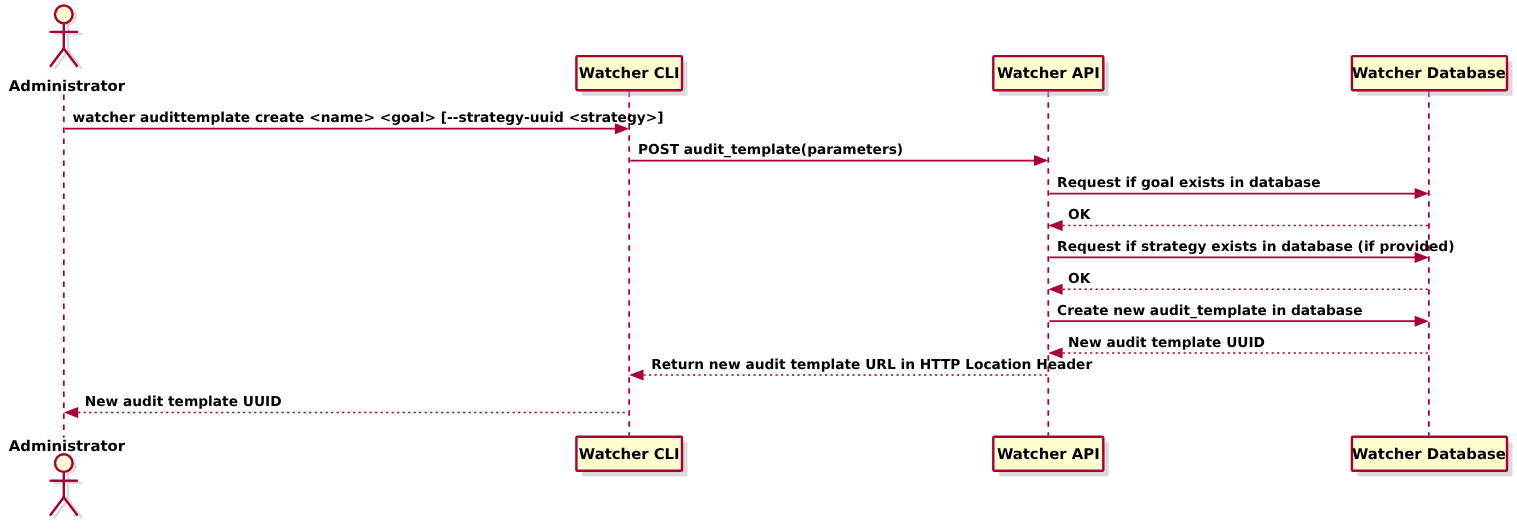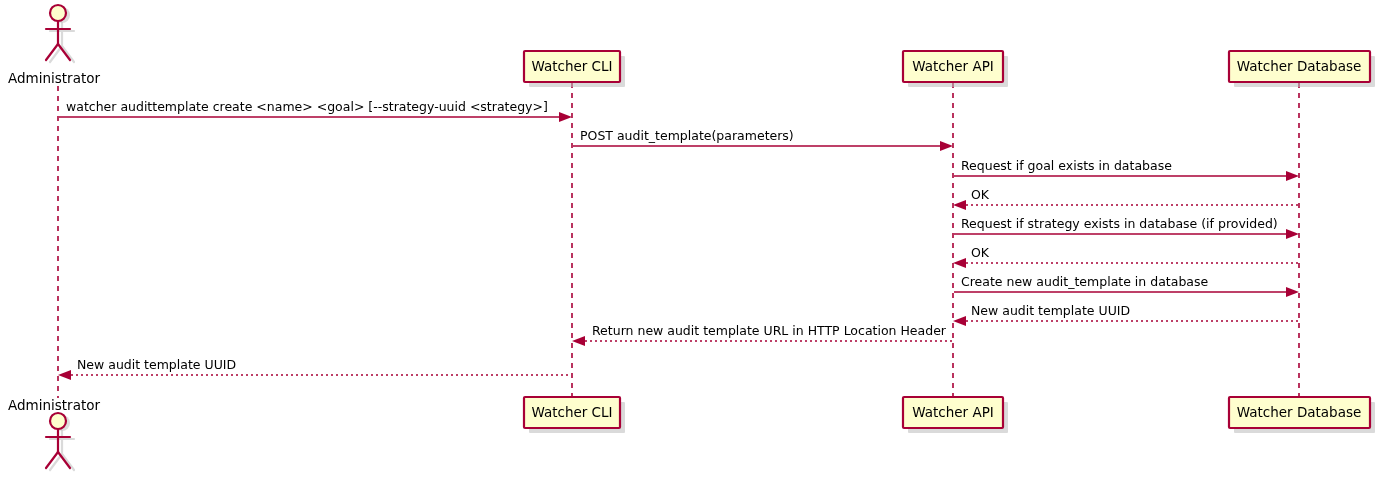--- a/index.html
+++ b/index.html
@@ -9,20 +9,21 @@
   }
   body {
     font-family: "DejaVu Sans", sans-serif;
   }
   #diagram-root {
     position: relative;
     width: 1379px;
     height: 483px;
     overflow: hidden;
     background: #FFFFFF;
+    font-weight: bold;
   }
   #diagram-svg {
     position: absolute;
     top: 0;
     left: 0;
     width: 1379px;
     height: 483px;
   }
   .lifeline {
     stroke: #A80036;

